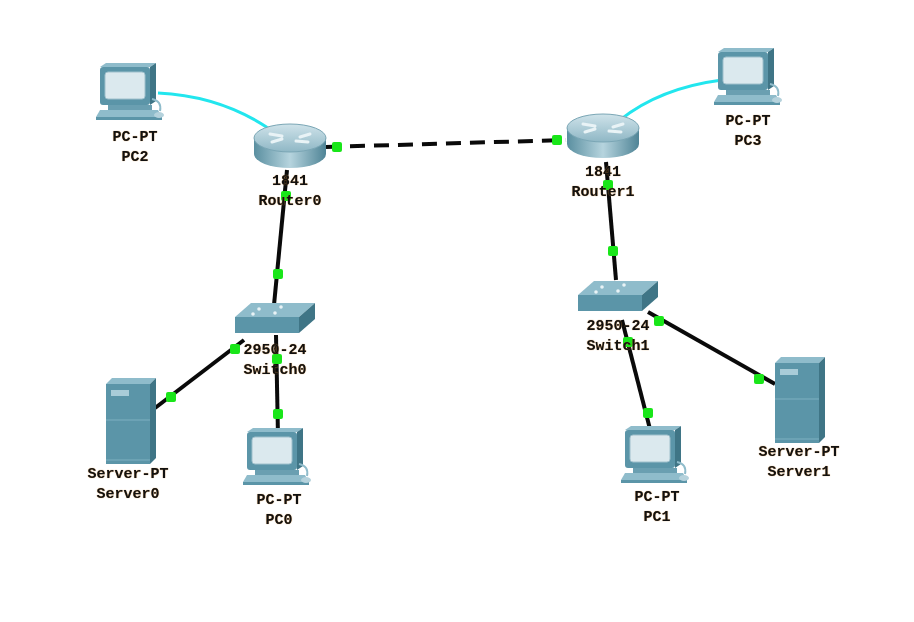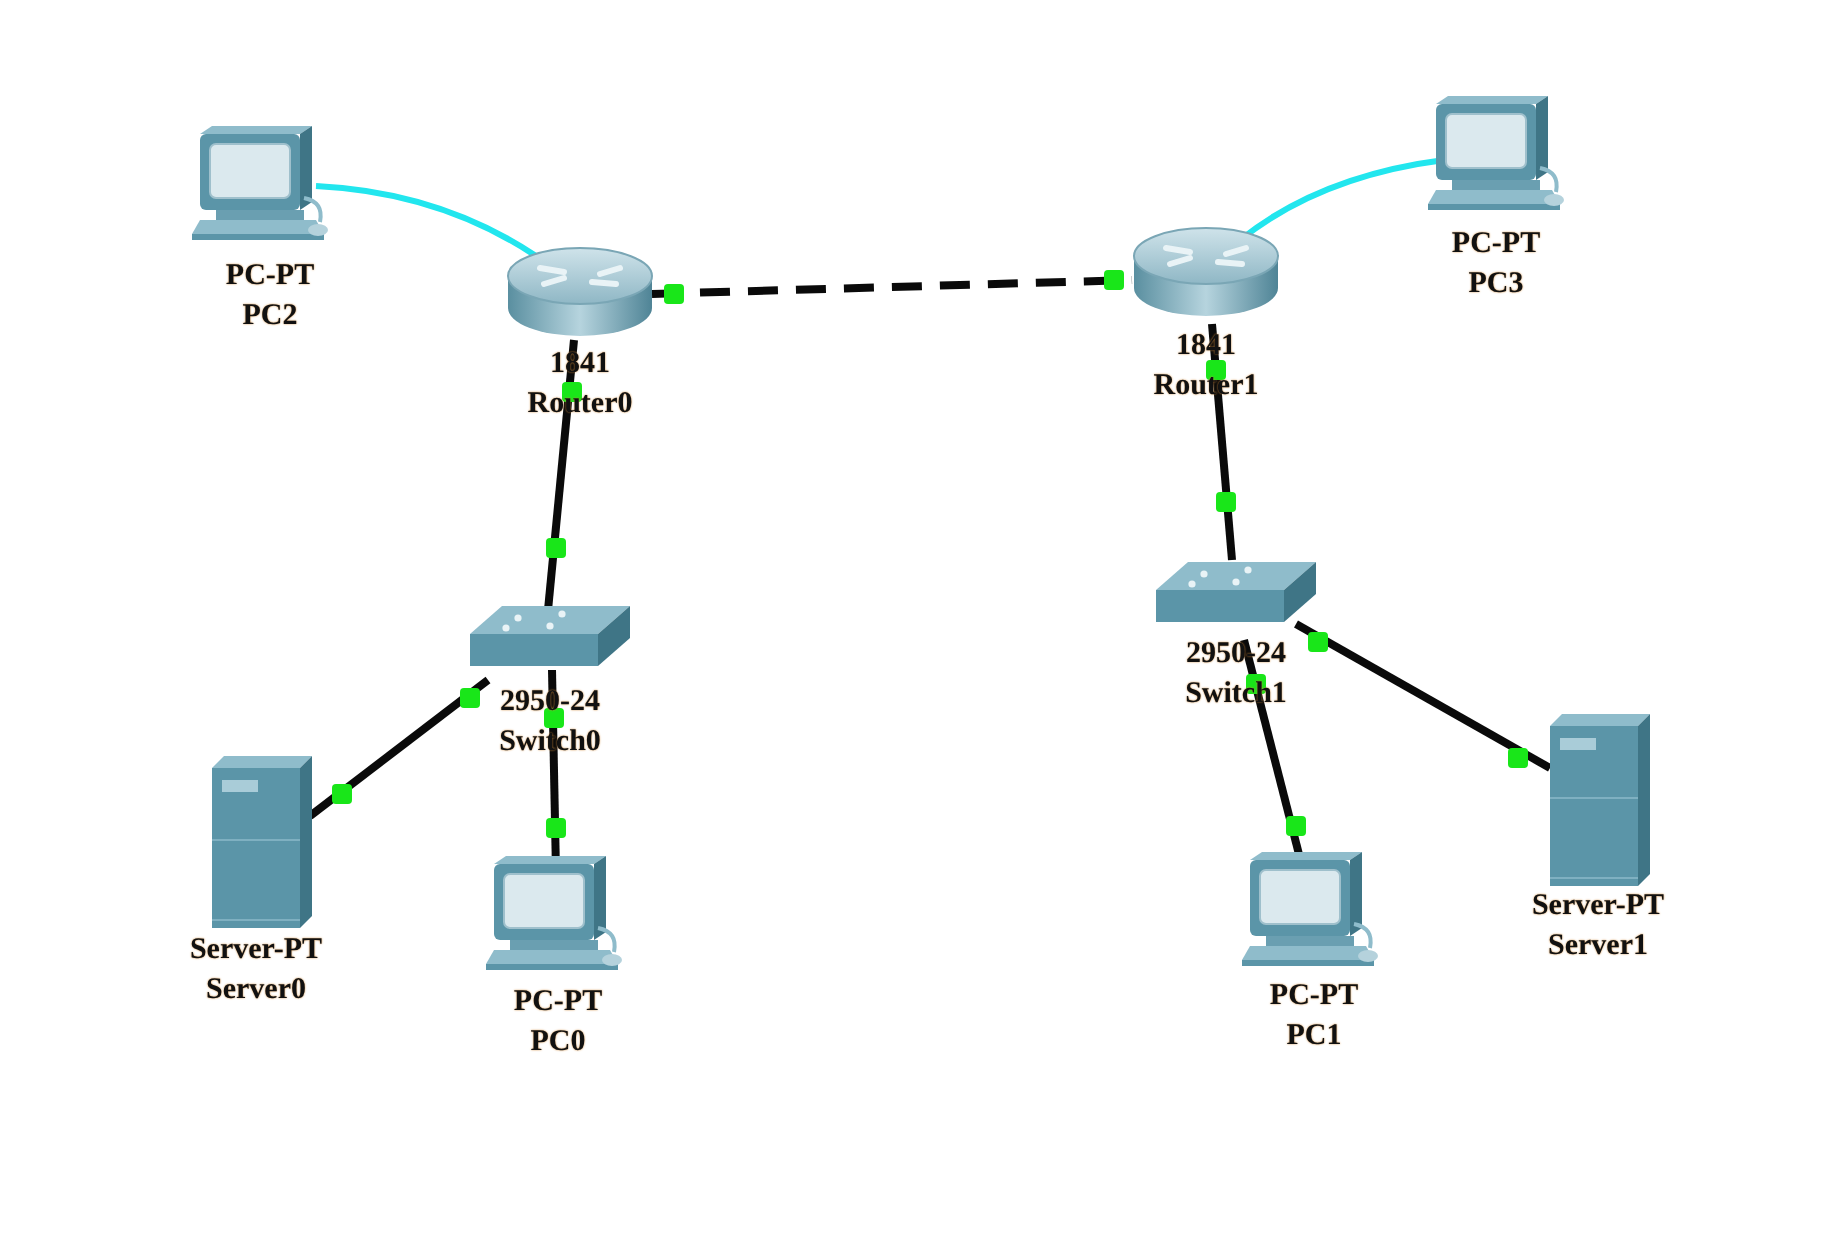--- a/index.html
+++ b/index.html
@@ -1,18 +1,18 @@
 <!DOCTYPE html>
 <html><head>
 <meta charset="utf-8">
 <style>
   html, body { margin:0; padding:0; background:#ffffff; }
   body { width:914px; height:622px; position:relative; overflow:hidden; font-family:"DejaVu Sans", sans-serif; }
   #canvas { position:absolute; left:0; top:0; }
-  .lbl { position:absolute; font-family:Liberation Serif, serif; font-weight:bold; font-size:15px; color:#111; text-align:center; white-space:nowrap; line-height:20px; text-shadow: 0 0 1px #d08a3a; transform:translateX(-50%); }
+  .lbl { position:absolute; font-family:Liberation Mono, monospace; font-weight:bold; font-size:15px; color:#111; text-align:center; white-space:nowrap; line-height:20px; text-shadow: 0 0 1px #d08a3a; transform:translateX(-50%); }
 </style>
 </head>
 <body>
 
 <svg id="canvas" width="914" height="622">
   <defs>
     <linearGradient id="rtrTop" x1="0" y1="0" x2="0" y2="1">
       <stop offset="0" stop-color="#cfe3ea"></stop>
         <stop offset="1" stop-color="#8fb7c5"></stop>
     </linearGradient>

